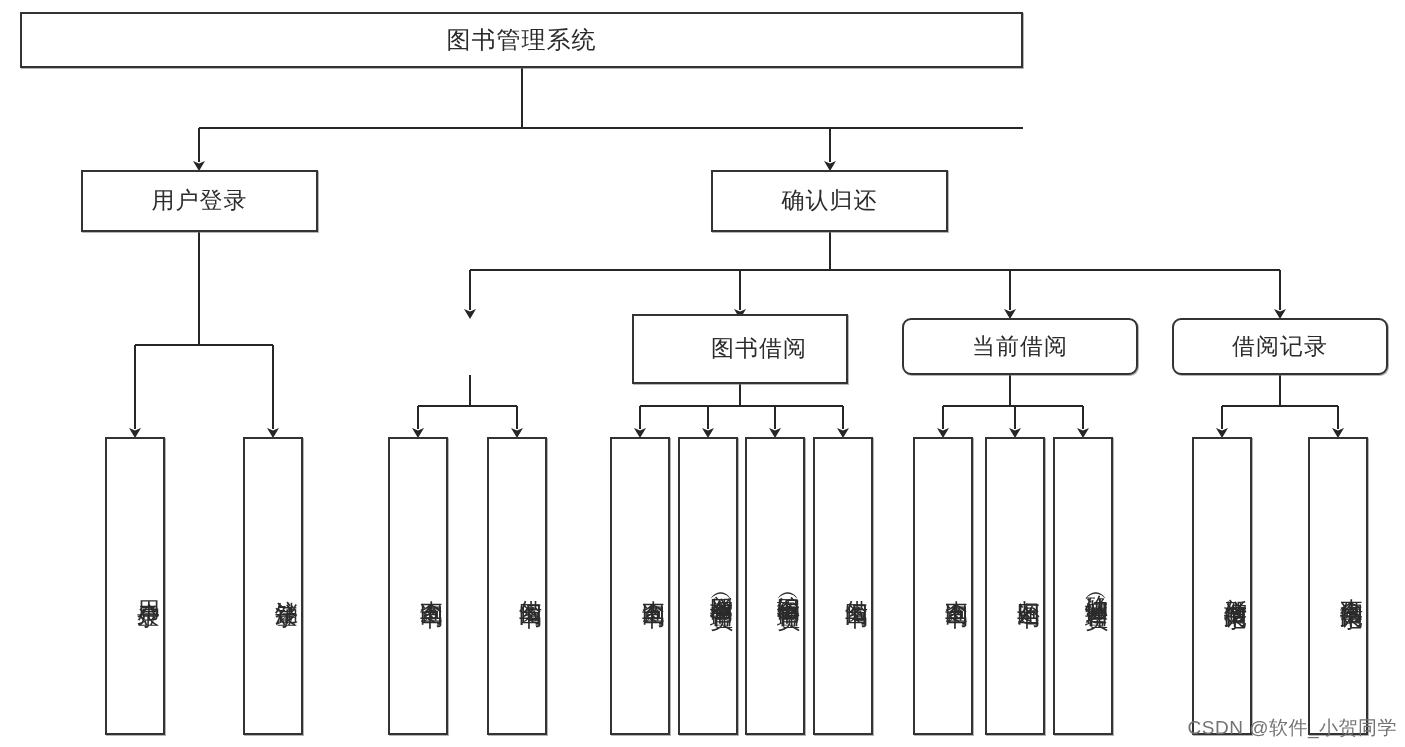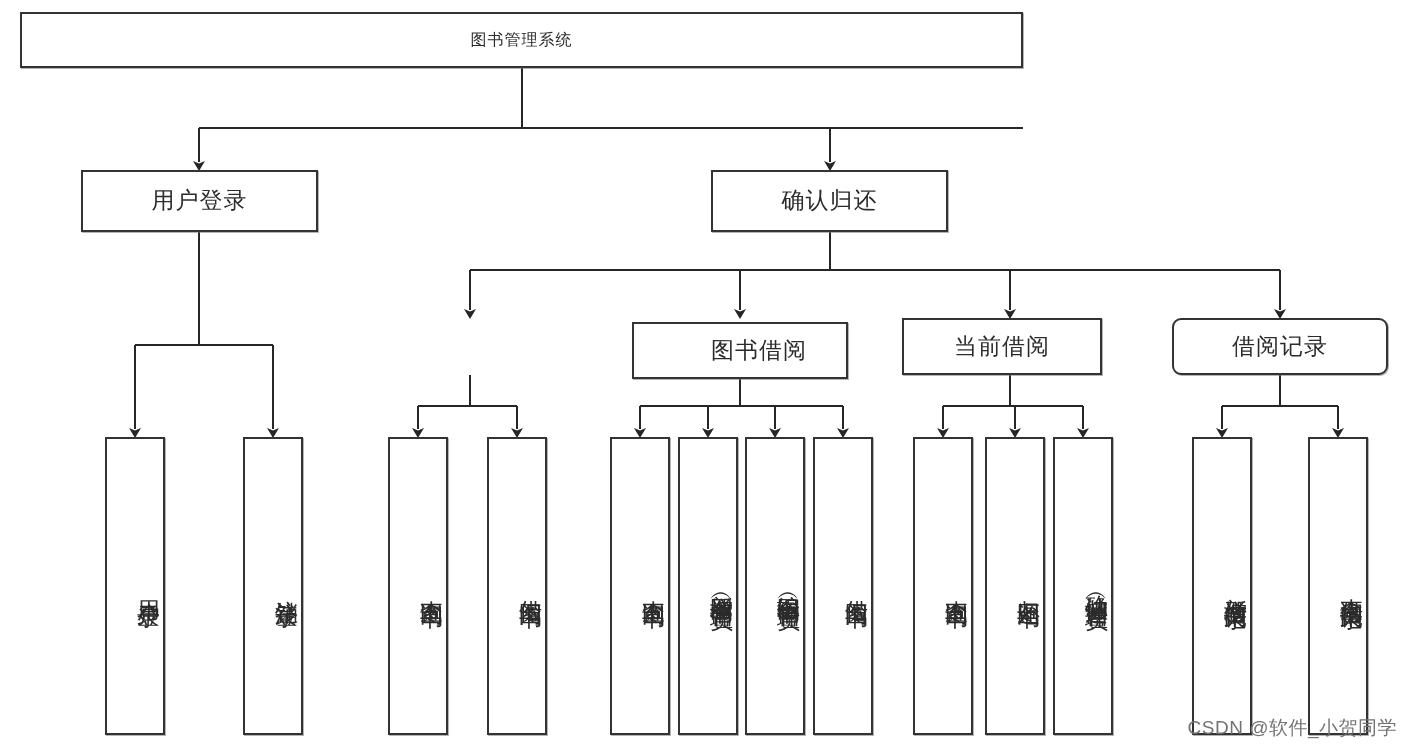--- a/index.html
+++ b/index.html
@@ -13,21 +13,21 @@
   .node{
     position:absolute;
     box-sizing:border-box;
     background:#ffffff;
     border:2px solid #333333;
     box-shadow:1px 1px 0 rgba(120,120,120,.55);
     display:flex;align-items:center;justify-content:center;
     color:#2b2b2b;
   }
   .node.horiz{font-size:23px;letter-spacing:1px;line-height:1.1;}
-  .node.root{font-size:16px;}
+  .node.root{font-size:24px;}
   .node.vert{
     writing-mode:vertical-rl;
     text-orientation:upright;
     font-size:23px;
     line-height:1.22;
     letter-spacing:2px;
     padding:8px 0;
     align-items:flex-start;
     justify-content:center;
     white-space:nowrap;
@@ -98,22 +98,22 @@
       <path d="M1222,406 L1222,429" marker-end="url(#arrow)"></path>
       <path d="M1338,406 L1338,429" marker-end="url(#arrow)"></path>
     </g>
   </svg>
 
   <div class="node horiz root" style="left: 20px; top: 12px; width: 1003px; height: 56px;">图书管理系统</div>
 
   <div class="node horiz" style="left: 81px; top: 170px; width: 237px; height: 62px;">用户登录</div>
   <div class="node horiz" style="left: 711px; top: 170px; width: 237px; height: 62px;">确认归还</div>
 
-  <div class="node horiz" style="left: 632px; top: 322px; width: 216px; height: 57px; padding-left: 38px;">图书借阅</div>
-  <div class="node horiz" style="left: 902px; top: 318px; width: 200px; height: 57px;">当前借阅</div>
+  <div class="node horiz" style="left: 632px; top: 314px; width: 216px; height: 70px; padding-left: 38px;">图书借阅</div>
+  <div class="node horiz" style="left: 902px; top: 318px; width: 236px; height: 57px; border-radius: 9px;">当前借阅</div>
   <div class="node horiz" style="left: 1172px; top: 318px; width: 216px; height: 57px; border-radius: 9px;">借阅记录</div>
 
   <div class="node vert" style="left: 105px; top: 437px; width: 60px; height: 298px;">用户登录</div>
   <div class="node vert" style="left: 243px; top: 437px; width: 60px; height: 298px;">注销登录</div>
   <div class="node vert" style="left: 388px; top: 437px; width: 60px; height: 298px;">查询图书</div>
   <div class="node vert" style="left: 487px; top: 437px; width: 60px; height: 298px;">借阅图书</div>
   <div class="node vert topalign" style="left: 610px; top: 437px; width: 60px; height: 298px;">查询图书</div>
   <div class="node vert topalign" style="left: 678px; top: 437px; width: 60px; height: 298px;">新增图书（管理员）</div>
   <div class="node vert topalign" style="left: 745px; top: 437px; width: 60px; height: 298px;">编辑图书（管理员）</div>
   <div class="node vert topalign" style="left: 813px; top: 437px; width: 60px; height: 298px;">借阅图书</div>

